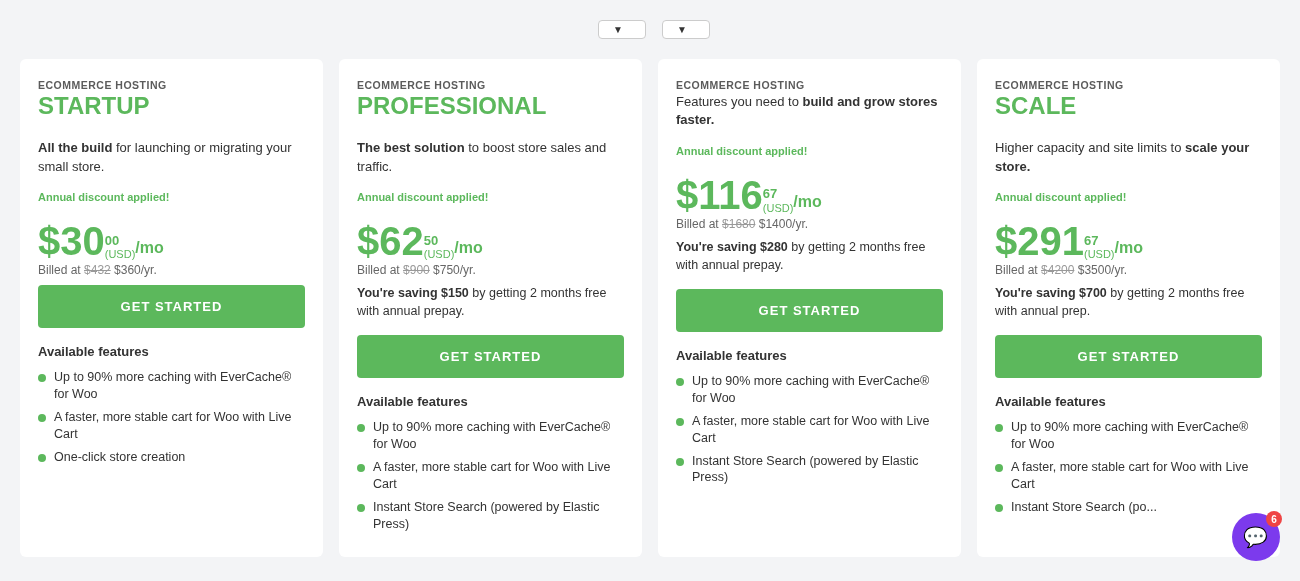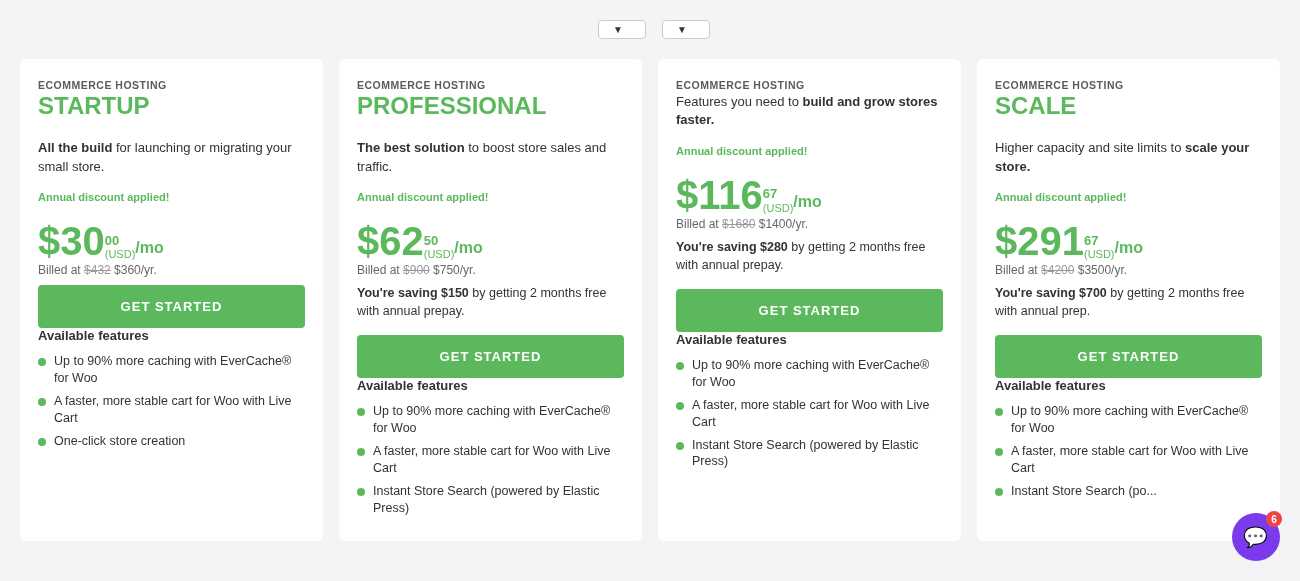--- a/index.html
+++ b/index.html
@@ -132,21 +132,21 @@
       background: #5cb85c;
       color: white;
       font-size: 13px;
       font-weight: 700;
       letter-spacing: 1px;
       text-transform: uppercase;
       text-align: center;
       border: none;
       border-radius: 4px;
       cursor: pointer;
-      margin-bottom: 0;
+      margin-bottom: 16px;
     }
     .features-title {
       font-size: 13px;
       font-weight: 700;
       color: #333;
       margin-bottom: 10px;
     }
     .features-list {
       list-style: none;
       padding: 0;

